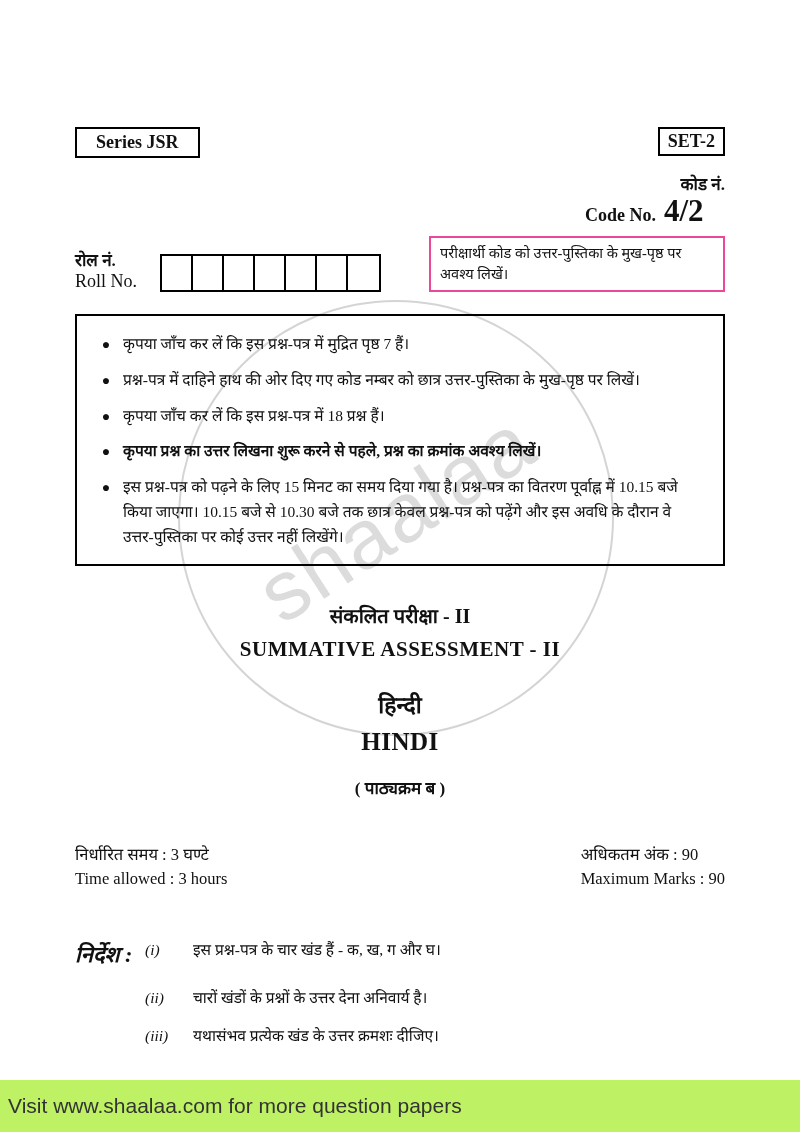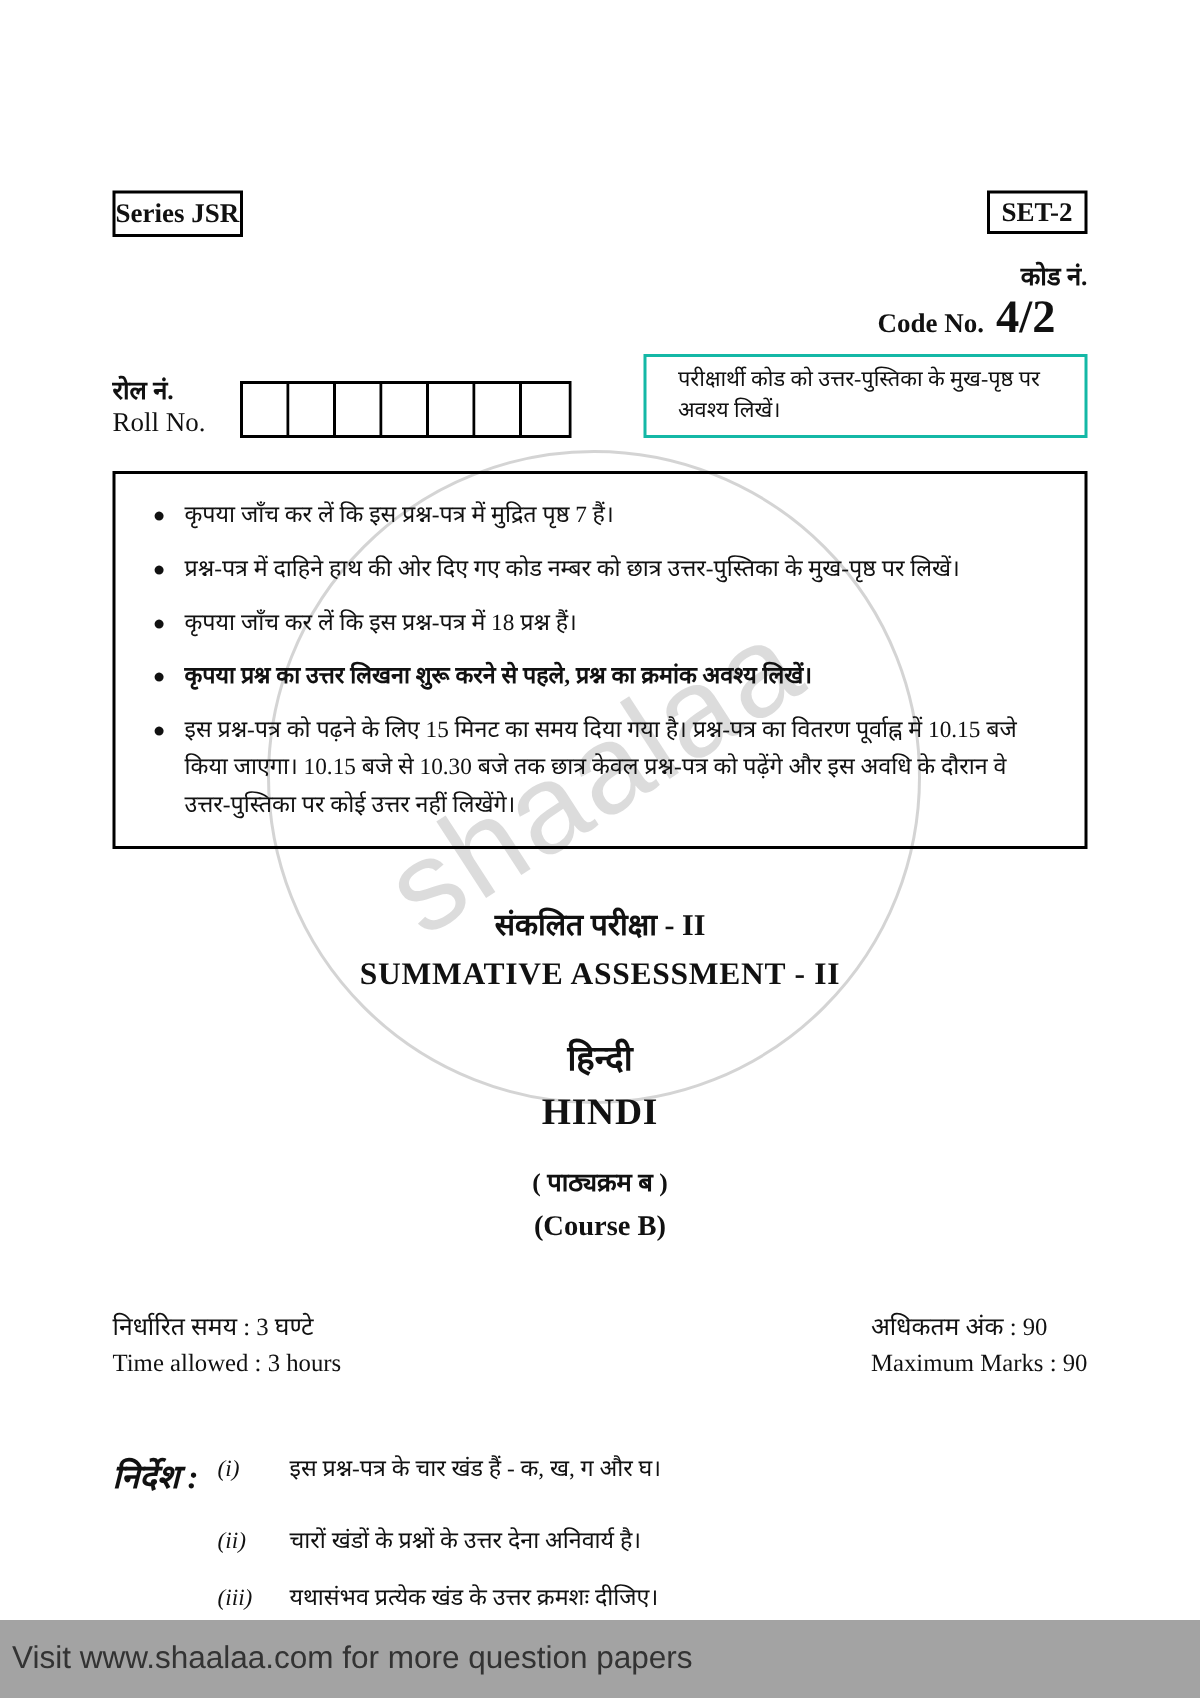--- a/index.html
+++ b/index.html
@@ -28,21 +28,21 @@
     font-size:84px; font-family:"Liberation Sans", sans-serif;
     color:rgba(60,60,60,0.18); letter-spacing:2px;
   }
   .content { position:relative; z-index:1; }
 
   .row-top {
     display:flex; justify-content:space-between; align-items:flex-start;
     padding:127px 75px 0 75px;
   }
   .series-box, .set-box {
-    border:2px solid #000; padding:3px 0;
+    border:2px solid #000; padding:3px 19px;
     font-weight:bold; font-size:18px;
   }
   .set-box { padding:2px 8px; }
 
   .code-block {
     margin:14px 75px 0 0; float:right; text-align:right;
     width:140px;
   }
   .code-hi { font-weight:bold; font-size:17px; }
   .code-en-line { display:flex; align-items:baseline; gap:8px; }
@@ -58,22 +58,22 @@
   .roll-hi { font-weight:bold; font-size:17px; }
   .roll-en { font-weight:normal; font-size:18px; }
   .roll-cells {
     display:flex; border:2px solid #000; margin-top:2px;
   }
   .roll-cell { width:31px; height:34px; border-right:2px solid #000; background:#fff; }
   .roll-cell:last-child { border-right:none; }
   .cand-note {
     margin-left:auto;
     width:296px;
-    border:2px solid #14b8a6;
-    padding:5px 21px;
+    border:2px solid #ec4899;
+    padding:5px 9px;
     font-size:14.5px; line-height:1.45;
   }
 
   .instr-box {
     margin:22px 75px 0 75px;
     border:2px solid #000;
     padding:16px 18px 12px 12px;
   }
   .instr-item {
     display:flex; margin-bottom:11px;
@@ -111,21 +111,21 @@
   .footer-row {
     display:flex; justify-content:space-between; align-items:baseline;
     margin:34px 75px 0 75px;
     font-size:16px;
   }
   .footer-left, .footer-right { font-weight:bold; }
   .footer-center { font-weight:normal; }
 
   .bottom-bar {
     position:absolute; left:0; bottom:0; width:800px; height:52px;
-    background:#a3a3a3;
+    background:#bef264;
     font-family:"Liberation Sans", sans-serif;
     font-size:21px; color:#333;
     display:flex; align-items:center;
     padding-left:8px; z-index:2;
   }
 </style>
 </head>
 <body>
 
 <div class="page">
@@ -188,21 +188,20 @@
         <span class="instr-text">इस प्रश्न-पत्र को पढ़ने के लिए 15 मिनट का समय दिया गया है।  प्रश्न-पत्र का वितरण पूर्वाह्न में 10.15 बजे किया जाएगा।  10.15 बजे से 10.30 बजे तक छात्र केवल प्रश्न-पत्र को पढ़ेंगे और इस अवधि के दौरान वे उत्तर-पुस्तिका पर कोई उत्तर नहीं लिखेंगे।</span>
       </div>
     </div>
 
     <div class="title-block">
       <div class="t-hi-1">संकलित परीक्षा - II</div>
       <div class="t-en-1">SUMMATIVE ASSESSMENT - II</div>
       <div class="t-hi-2">हिन्दी</div>
       <div class="t-en-2">HINDI</div>
       <div class="t-hi-3">( पाठ्यक्रम ब )</div>
-      <div class="t-en-3">(Course B)</div>
     </div>
 
     <div class="meta-row">
       <div class="meta-left">
         <div>निर्धारित समय : 3 घण्टे</div>
         <div>Time allowed : 3 hours</div>
       </div>
       <div class="meta-right">
         <div>अधिकतम अंक : 90</div>
         <div>Maximum Marks : 90</div>

